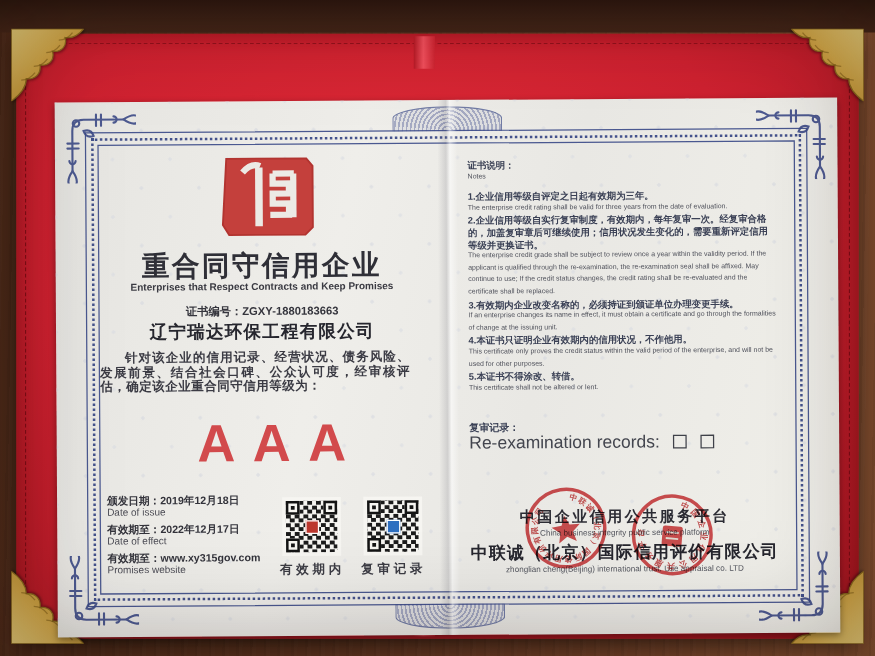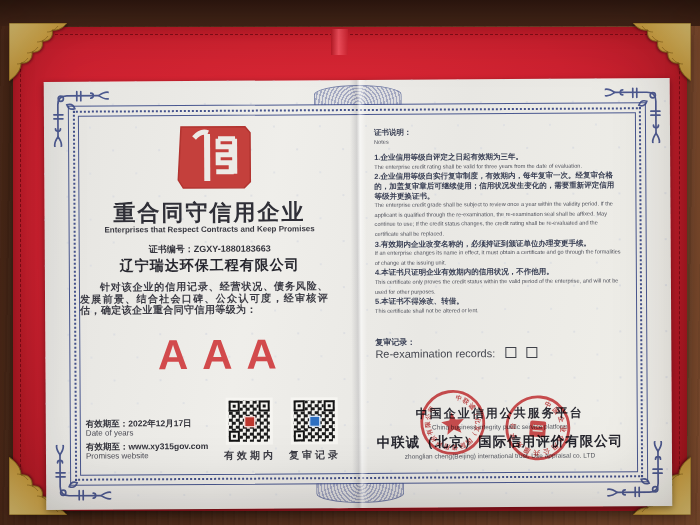--- a/index.html
+++ b/index.html
@@ -77,21 +77,21 @@
   .qr-label{position:absolute;top:368px;width:70px;text-align:center;font-size:10px;font-weight:bold;letter-spacing:3px;color:#3c3c44;}
   .qrl1{left:169px;} .qrl2{left:234px;}
 
   
   .rp{position:absolute;left:330px;top:48px;width:246px;color:#3f4558;}
   .rp .nzh{font-size:7.5px;font-weight:bold;line-height:9.6px;color:#3a4055;}
   .rp .nen{font-size:5.6px;line-height:9.6px;color:#50525c;letter-spacing:0;}
   .rp .notes-head{margin-bottom:6px;}
   .review{position:absolute;left:330px;top:258px;}
   .review-zh{font-size:8px;font-weight:bold;color:#3a4055;line-height:10px;}
-  .review-en{font-size:11px;color:#43454e;line-height:13px;text-align:right;}
+  .review-en{font-size:14px;color:#43454e;line-height:13px;text-align:right;}
   .box{display:inline-block;width:9px;height:9px;border:1.2px solid #3f4149;margin-left:7px;vertical-align:-1px;}
   .issuer{position:absolute;left:322px;top:326px;width:264px;text-align:center;}
   .issuer-pzh{font-size:12px;font-weight:bold;letter-spacing:2px;color:#2c2c34;}
   .issuer-pen{font-size:6.5px;color:#55575f;margin-top:1px;}
   .issuer-czh{font-size:13.5px;font-weight:bold;letter-spacing:1px;color:#26262e;margin-top:3px;}
   .issuer-cen{font-size:6.5px;color:#55575f;margin-top:1px;}
   .stamp{position:absolute;width:74px;height:74px;mix-blend-mode:multiply;opacity:.88;}
   .stamp-left{left:370px;top:306px;transform:rotate(-8deg);}
   .stamp-right{left:455px;top:312px;transform:rotate(5deg);}
 
@@ -179,23 +179,27 @@
         <rect x="58" y="17" width="5" height="35" fill="#eceae5"></rect>
       </svg>
 
       <div class="lp-abs cert-title">重合同守信用企业</div>
       <div class="lp-abs cert-subtitle">Enterprises that Respect Contracts and Keep Promises</div>
       <div class="lp-abs cert-no">证书编号：ZGXY-1880183663</div>
       <div class="lp-abs company">辽宁瑞达环保工程有限公司</div>
       <div class="statement">针对该企业的信用记录、经营状况、债务风险、发展前景、结合社会口碑、公众认可度，经审核评估，确定该企业重合同守信用等级为：</div>
       <div class="lp-abs grade">AAA</div>
 
+      <div class="meta m1">
+        <div class="meta-zh">颁发日期：2019年12月18日</div>
+        <div class="meta-en">Date of issue</div>
+      </div>
       <div class="meta m2">
         <div class="meta-zh">有效期至：2022年12月17日</div>
-        <div class="meta-en">Date of years</div>
+        <div class="meta-en">Date of effect</div>
       </div>
       <div class="meta m3">
         <div class="meta-zh">有效期至：www.xy315gov.com</div>
         <div class="meta-en">Promises website</div>
       </div>
 
       <div class="qr qr1">
         <div class="qr-inner">
           <div class="qf qf-tl"></div>
           <div class="qf qf-tr"></div>

